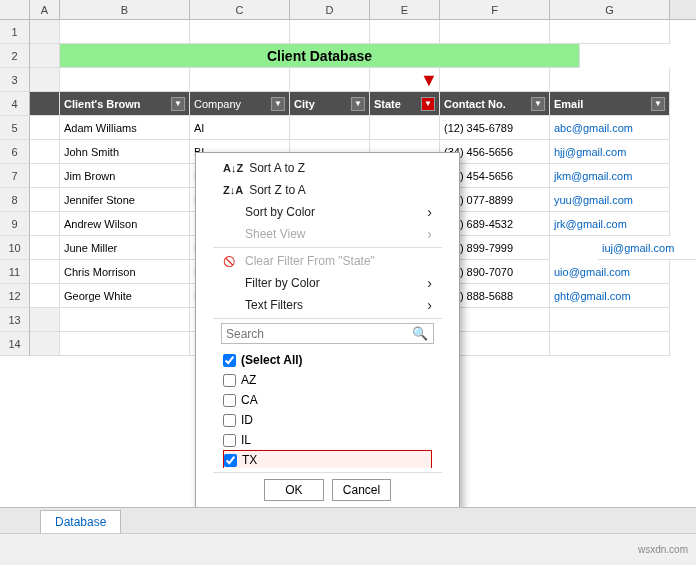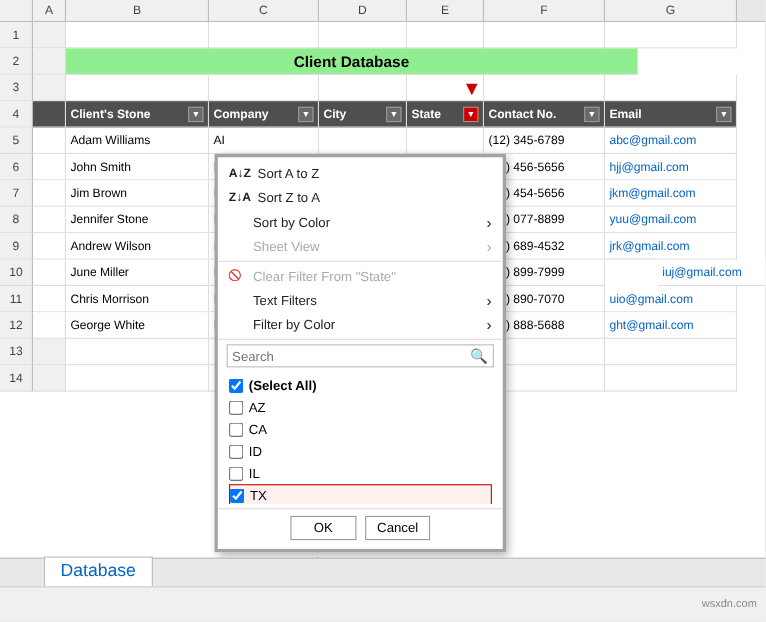--- a/index.html
+++ b/index.html
@@ -121,28 +121,28 @@
 
     
     .data-row:nth-child(odd) .cell { background: #fff; }
     .data-row:nth-child(even) .cell { background: #fff; }
     .data-row .cell.col-g { color: #0563c1; }
     .data-row .cell.col-f { }
 
     
     .dropdown-overlay {
       position: absolute;
-      top: 120px;
+      top: 132px;
       left: 195px;
       width: 265px;
       background: #fff;
-      border: 3px solid #a3a3a3;
+      border: 1px solid #a3a3a3;
       box-shadow: 3px 3px 8px rgba(0,0,0,0.3);
       z-index: 100;
-      padding: 4px 0;
+      padding: 4px 17px;
     }
 
     .dropdown-item {
       display: flex;
       align-items: center;
       padding: 3px 10px;
       cursor: pointer;
       font-size: 12px;
       color: #222;
       height: 22px;
@@ -241,21 +241,21 @@
       display: flex;
       align-items: flex-end;
       padding-left: 40px;
       flex-shrink: 0;
     }
     .sheet-tab {
       padding: 4px 14px;
       background: #fff;
       border: 1px solid #bbb;
       border-bottom: none;
-      font-size: 16px;
+      font-size: 12px;
       color: #0563c1;
       cursor: pointer;
       margin-right: 2px;
     }
 
     
     .status-bar {
       height: 32px;
       background: #f0f0f0;
       border-top: 1px solid #ccc;
@@ -340,25 +340,25 @@
         <span style="width:22px;display:inline-block"></span>
         <span>Sheet View</span>
       </div>
       <div class="dropdown-separator"></div>
       <div class="dropdown-item disabled">
         <span style="width:22px;display:inline-block;font-size:10px">🚫</span>
         <span>Clear Filter From "State"</span>
       </div>
       <div class="dropdown-item has-arrow">
         <span style="width:22px;display:inline-block"></span>
-        <span>Text Filters</span>
+        <span>Filter by Color</span>
       </div>
       <div class="dropdown-item has-arrow">
         <span style="width:22px;display:inline-block"></span>
-        <span>Filter by Color</span>
+        <span>Text Filters</span>
       </div>
       <div class="dropdown-separator"></div>
 
       <div class="search-box">
         <input class="search-input" type="text" placeholder="Search" style="">
         <span class="search-icon-char">🔍</span>
       </div>
 
       <div class="checkbox-list">
         <div class="checkbox-item bold-item">
@@ -423,24 +423,24 @@
         <div class="cell col-d"></div>
         <div class="cell col-e"></div>
         <div class="cell col-f"></div>
         <div class="cell col-g"></div>
       </div>
 
       <div class="grid-row header-row">
         <div class="row-num">4</div>
         <div class="cell col-a" style="background:#4f4f4f;"></div>
         <div class="cell col-b" style="background:#4f4f4f; color:#fff; font-weight:bold;">
-          <span>Client's Stone</span>
+          <span>Client's Brown</span>
           <div class="filter-btn">▼</div>
         </div>
-        <div class="cell col-c" style="background:#4f4f4f; color:#fff; font-weight:bold;justify-content:flex-end;">
+        <div class="cell col-c" style="background:#4f4f4f; color:#fff; font-weight:normal;justify-content:flex-end;">
           <span>Company</span>
           <div class="filter-btn">▼</div>
         </div>
         <div class="cell col-d" style="background:#4f4f4f; color:#fff; font-weight:bold;">
           <span>City</span>
           <div class="filter-btn">▼</div>
         </div>
         <div class="cell col-e" style="background:#4f4f4f; color:#fff; font-weight:bold; position:relative;">
           <span>State</span>
           <div class="filter-btn active">▼</div>

